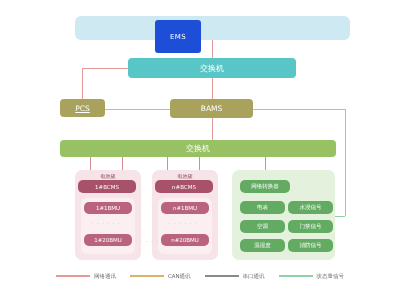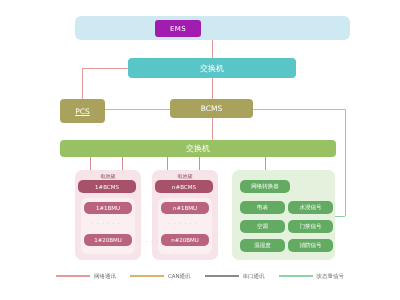--- a/index.html
+++ b/index.html
@@ -10,30 +10,30 @@
     overflow:hidden;
   }
   #diagram{position:relative;width:400px;height:300px;}
 
   
   .node{position:absolute;display:flex;align-items:center;justify-content:center;
         box-sizing:border-box;text-align:center;color:#ffffff;}
 
   
   .band-top{left:75px;top:16px;width:275px;height:24px;background:#cfe9f2;border-radius:6px;}
-  .chip-blue{height:17px;background:#a21caf;border-radius:3px;font-size:7px;letter-spacing:.3px;}
+  .chip-blue{height:33px;background:#1d4ed8;border-radius:3px;font-size:7px;letter-spacing:.3px;}
   .chip-ems{left:155px;top:20px;width:46px;}
   .chip-cloud{left:230px;top:20px;width:44px;}
 
   
   .sw-teal{left:128px;top:58px;width:168px;height:20px;background:#58c5c6;border-radius:4px;font-size:8px;}
 
   
   .olive{background:#a9a25c;border-radius:4px;font-size:7.5px;}
-  .pcs{left:60px;top:99px;width:45px;height:24px;text-decoration:underline;}
+  .pcs{left:60px;top:99px;width:45px;height:18px;text-decoration:underline;}
   .bams{left:170px;top:99px;width:83px;height:19px;}
 
   
   .sw-green{left:60px;top:140px;width:276px;height:17px;background:#97c163;border-radius:4px;font-size:8px;}
 
   
   .cluster{position:absolute;top:170px;width:66px;height:90px;background:#f7e4e8;border-radius:7px;}
   .cluster-1{left:75px;}
   .cluster-2{left:152px;}
   .cluster-inner{position:absolute;left:6px;top:28px;width:54px;height:56px;background:#fbeff2;border-radius:6px;}
@@ -112,21 +112,21 @@
   <div class="ln vline" style="left:157px;top:187px;height:42px;background:#d9b36a;"></div>
   <div class="ln hline" style="left:157px;top:187px;width:8px;background:#d9b36a;"></div>
   <div class="ln hline" style="left:157px;top:229px;width:8px;background:#d9b36a;"></div>
 
   <div class="node band-top"></div>
   <div class="node chip-blue chip-ems">EMS</div>
 
   <div class="node sw-teal">交换机</div>
 
   <div class="node olive pcs">PCS</div>
-  <div class="node olive bams">BCMS</div>
+  <div class="node olive bams">BAMS</div>
 
   <div class="node sw-green">交换机</div>
 
   <div class="cluster cluster-1">
     <div class="cluster-inner"></div>
   </div>
   <div class="cl-title cl-title-1">电池簇</div>
   <div class="node pill-maroon bcms1">1#BCMS</div>
   <div class="node pill-plum bmu1a">1#1BMU</div>
   <div class="dots dots-1">· · · · · ·</div>

